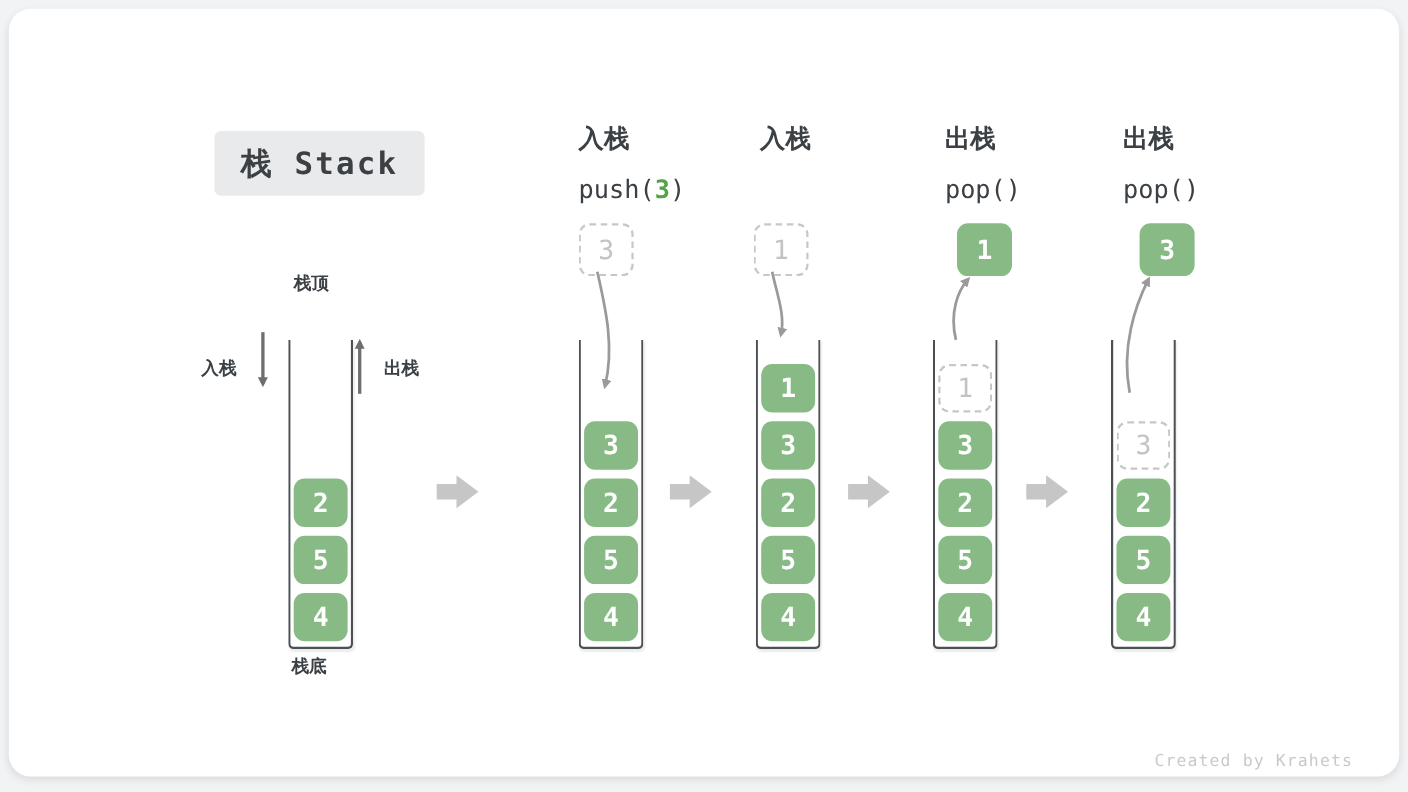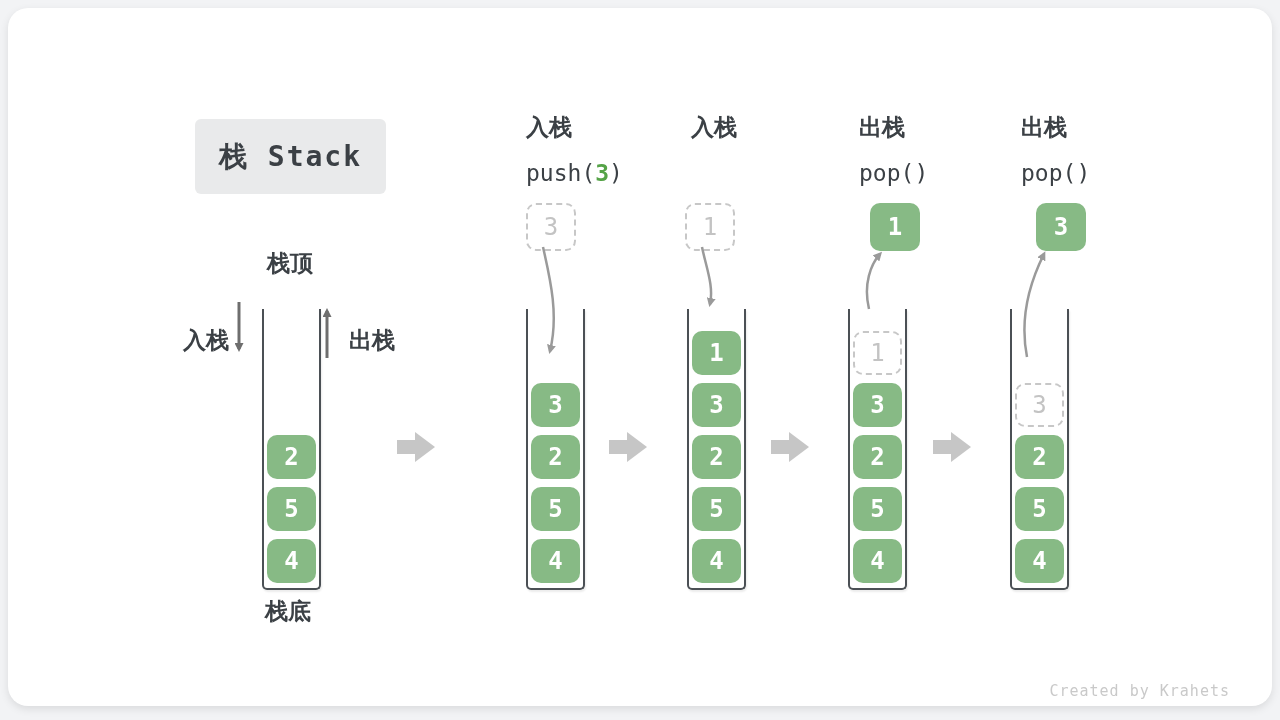--- a/index.html
+++ b/index.html
@@ -9,36 +9,36 @@
     font-family:"DejaVu Sans",sans-serif;
     color:#3b4045;
   }
   #card{
     position:absolute;left:8px;top:8px;width:1264px;height:698px;
     background:#ffffff;border-radius:20px;
     box-shadow:0 3px 8px rgba(0,0,0,0.10);
   }
   
   .title-badge{
-    position:absolute;left:187px;top:111px;width:191px;height:75px;
+    position:absolute;left:187px;top:111px;width:191px;height:59px;
     background:#e9eaeb;border-radius:6px;
     display:flex;align-items:center;justify-content:center;
     font-size:28px;font-weight:bold;letter-spacing:2px;
     font-family:"DejaVu Sans Mono","DejaVu Sans",monospace;
   }
   
   .op-header{position:absolute;top:106px;width:160px;}
   .op-zh{font-size:23px;font-weight:bold;line-height:26px;}
   .op-code{
     margin-top:20px;font-size:23px;line-height:26px;
     font-family:"DejaVu Sans Mono",monospace;
   }
   .op-code .arg{color:#55a347;font-weight:bold;}
   
-  .zh-label{position:absolute;font-size:23px;font-weight:bold;}
+  .zh-label{position:absolute;font-size:16px;font-weight:bold;}
   
   .stack{
     position:absolute;top:301px;width:59px;height:281px;box-sizing:border-box;
     border:2px solid #4b5055;border-top:none;border-radius:0 0 5px 5px;
     display:flex;flex-direction:column;justify-content:flex-end;align-items:center;
     gap:8px;padding-bottom:5px;
     box-shadow:1px 2px 2px rgba(0,0,0,0.08);
   }
   .box{
     width:49px;height:44px;border-radius:10px;box-sizing:border-box;

